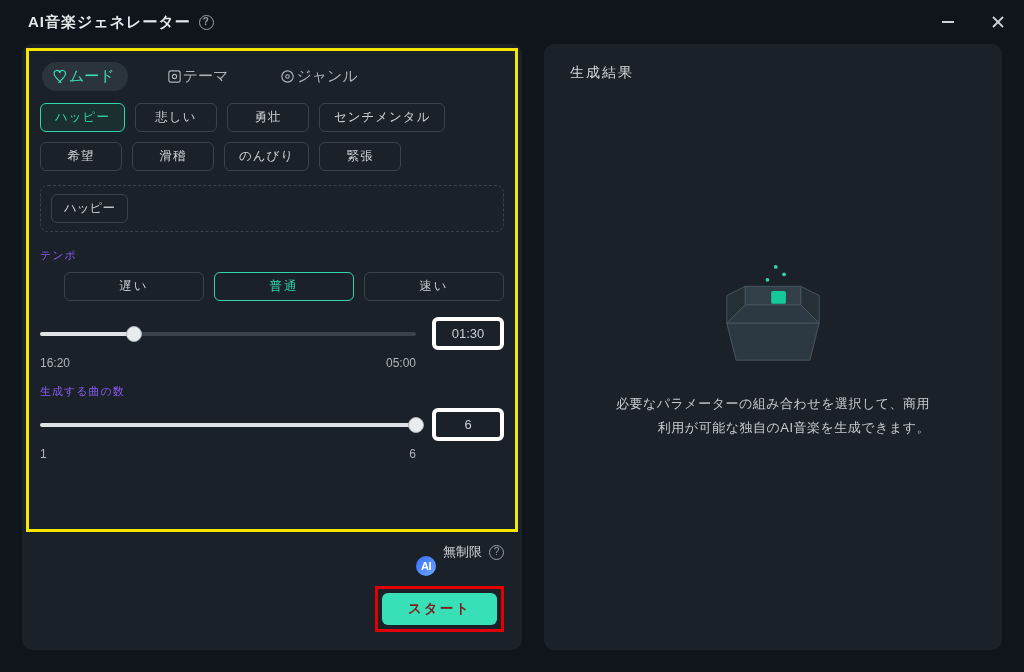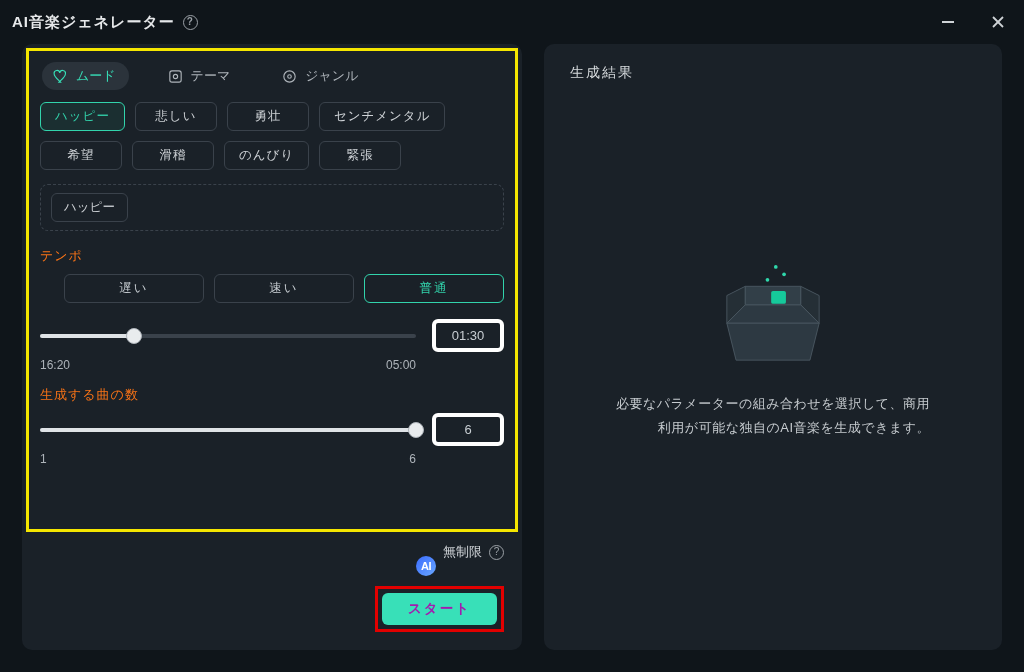--- a/index.html
+++ b/index.html
@@ -9,21 +9,21 @@
     background: #0f151a;
     color: #c8ced3;
     font-size: 13px;
     border-radius: 8px;
   }
 
   .titlebar {
     height: 44px;
     display: flex;
     align-items: center;
-    padding: 0 12px 0 12px;
+    padding: 0 12px 0 28px;
     color: #e6e8ea;
   }
   .titlebar .title {
     font-size: 15px;
     font-weight: 600;
     letter-spacing: 1px;
     display: flex;
     align-items: center;
     gap: 8px;
   }
@@ -65,22 +65,22 @@
   .highlight-yellow {
     position: absolute;
     left: 4px; top: 4px; right: 4px; height: 484px;
     border: 3px solid #f5e600;
     pointer-events: none;
   }
 
   
   .cat-tabs { display: flex; gap: 28px; padding: 4px 0 12px 2px; }
   .cat-tab {
-    display: flex; align-items: center; gap: 7px;
-    color: #aeb4ba; font-size: 13px; padding: 5px 13px 5px 10px;
+    display: flex; align-items: center; 
+    color: #aeb4ba; font-size: 15px; padding: 5px 13px 5px 10px;
     border-radius: 16px; cursor: pointer;
   }
   .cat-tab.active { background: #2b333b; color: #37e0b8; }
   .cat-tab .ico { width: 17px; height: 17px; display:flex; align-items:center; justify-content:center; }
   .cat-tab .ico svg { width:17px; height:17px; fill:none; stroke:currentColor; stroke-width:1.6; }
 
   
   .pill-rows { display: flex; flex-wrap: wrap; gap: 10px 10px; margin-bottom: 14px; }
   .pill {
     min-width: 82px;
@@ -110,21 +110,21 @@
     display: flex; gap: 8px; align-items: center;
   }
   .tag {
     padding: 5px 12px;
     border: 1px solid #3a424b;
     border-radius: 6px;
     font-size: 12.5px;
     color: #cfd3d7;
   }
 
-  .label { font-size: 13px; color: #f97316; margin-bottom: 9px; letter-spacing: 1px; }
+  .label { font-size: 11px; color: #8b5cf6; margin-bottom: 9px; letter-spacing: 1px; }
 
   
   .tempo-row { display: flex; gap: 10px; margin-bottom: 16px; padding-left: 24px; }
   .tempo-btn {
     flex: 1;
     border: 1px solid #3a424b;
     border-radius: 6px;
     text-align: center;
     padding: 5px 0;
     font-size: 12.5px;
@@ -175,21 +175,21 @@
     display:flex; align-items:center; justify-content:center;
     letter-spacing: -0.5px;
     margin-top: 28px;
   }
   .start-wrap {
     border: 3px solid #e20000;
     padding: 4px;
   }
   .start-btn {
     background: #38e0b8;
-    color: #a21caf;
+    color: #7f1d1d;
     font-size: 13.5px;
     font-weight: 600;
     padding: 7px 26px;
     border-radius: 6px;
     border: none;
     cursor: pointer;
     letter-spacing: 2px;
     min-width: 108px;
   }
 
@@ -270,22 +270,22 @@
       <div class="pill">緊張</div>
     </div>
 
     <div class="tag-area">
       <div class="tag">ハッピー</div>
     </div>
 
     <div class="label">テンポ</div>
     <div class="tempo-row">
       <div class="tempo-btn">遅い</div>
+      <div class="tempo-btn active">普通</div>
       <div class="tempo-btn">速い</div>
-      <div class="tempo-btn active">普通</div>
     </div>
 
     <div class="slider-block">
       <div class="slider-row">
         <div class="slider-track-wrap">
           <div class="slider-track">
             <div class="slider-fill" style="width:25%"></div>
           </div>
           <div class="slider-thumb" style="left:25%"></div>
         </div>

